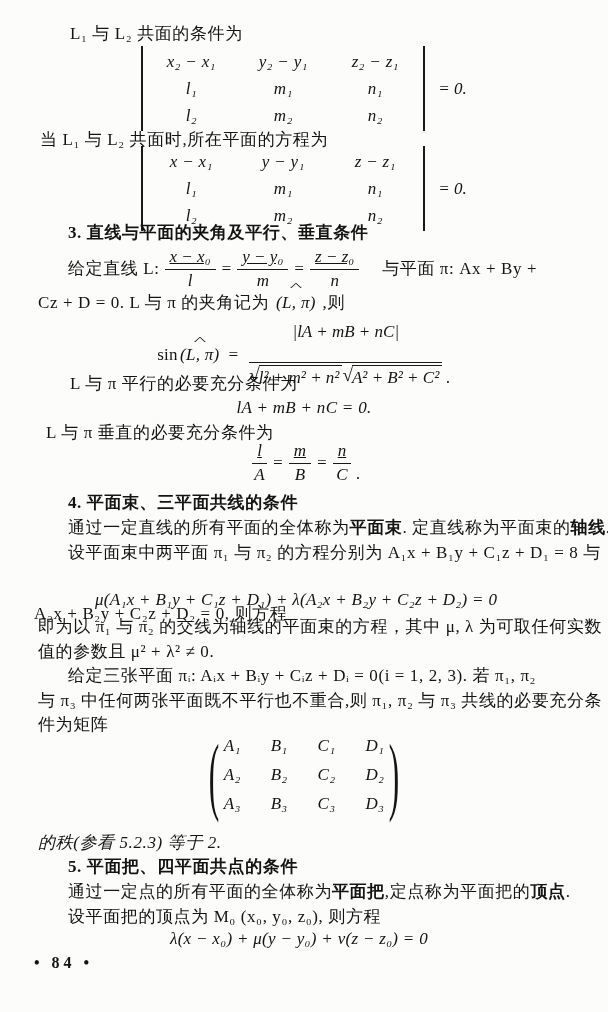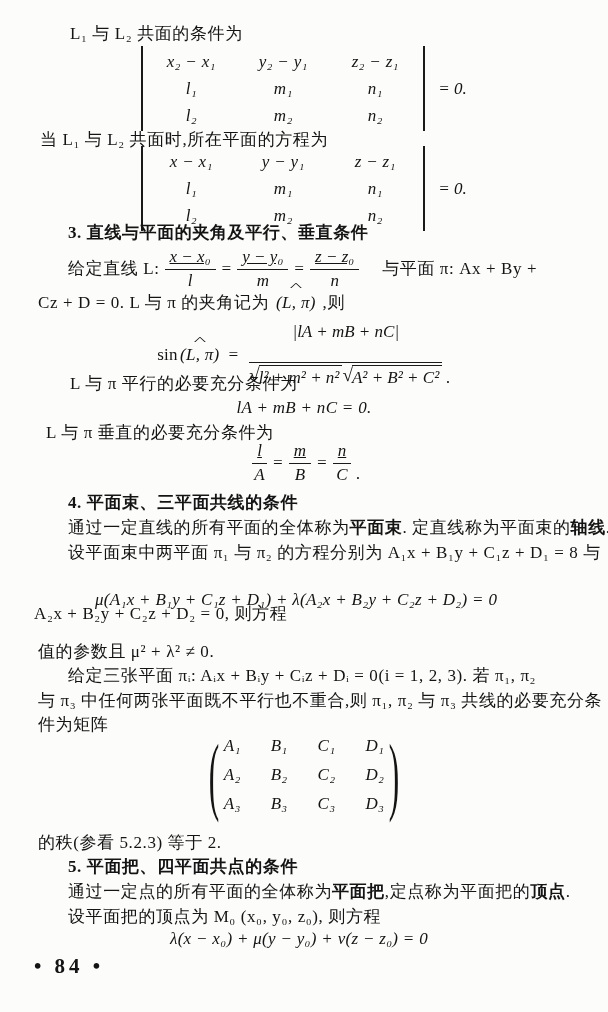--- a/index.html
+++ b/index.html
@@ -66,21 +66,21 @@
 
   
   .hatw{position:relative;display:inline-block;font-style:italic;margin:0 2px;}
   .hatc{
     position:absolute;top:-10px;left:50%;
     transform:translateX(-50%) scaleX(2.4);
     font-size:11px;font-style:normal;letter-spacing:0;line-height:1;
   }
 
   .frow{display:flex;align-items:center;}
-  .pnum{letter-spacing:4px;font-weight:bold;font-size:21px;}
+  .pnum{letter-spacing:4px;font-weight:bold;font-size:16px;}
 </style>
 </head>
 <body>
 
 <div class="page">
 
   <div class="abs cn" style="top:22px;left:70px;">L₁ 与 L₂ 共面的条件为</div>
 
   <div class="abs fcenter" style="top:46px;">
     <span class="det">
@@ -191,20 +191,21 @@
 
   <div class="abs cn hd" style="top:491px;left:68px;">4. 平面束、三平面共线的条件</div>
 
   <div class="abs cn" style="top:516px;left:68px;">
     <span>通过一定直线的所有平面的全体称为</span><span class="b">平面束</span><span>. 定直线称为平面束的</span><span class="b">轴线</span><span>.</span>
   </div>
 
   <div class="abs cn" style="top:541px;left:68px;">设平面束中两平面 π₁ 与 π₂ 的方程分别为 A₁x + B₁y + C₁z + D₁ = 8 与</div>
   <div class="abs cn" style="top:566px;left:34px;margin-top:36px;">A₂x + B₂y + C₂z + D₂ = 0, 则方程</div>
   <div class="abs math" style="top:590px;left:95px;">μ(A₁x + B₁y + C₁z + D₁) + λ(A₂x + B₂y + C₂z + D₂) = 0</div>
+  <div class="abs cn" style="top:615px;left:38px;">即为以 π₁ 与 π₂ 的交线为轴线的平面束的方程，其中 μ, λ 为可取任何实数</div>
   <div class="abs cn" style="top:640px;left:38px;">值的参数且 μ² + λ² ≠ 0.</div>
   <div class="abs cn" style="top:664px;left:68px;">给定三张平面 πᵢ: Aᵢx + Bᵢy + Cᵢz + Dᵢ = 0(i = 1, 2, 3). 若 π₁, π₂</div>
   <div class="abs cn" style="top:689px;left:38px;">与 π₃ 中任何两张平面既不平行也不重合,则 π₁, π₂ 与 π₃ 共线的必要充分条</div>
   <div class="abs cn" style="top:713px;left:38px;">件为矩阵</div>
 
   <div class="abs fcenter" style="top:734px;">
     <span class="bigparen">(</span>
     <span class="mat">
       <span class="math">A₁</span>
       <span class="math">B₁</span>
@@ -215,21 +216,21 @@
       <span class="math">C₂</span>
       <span class="math">D₂</span>
       <span class="math">A₃</span>
       <span class="math">B₃</span>
       <span class="math">C₃</span>
       <span class="math">D₃</span>
     </span>
     <span class="bigparen">)</span>
   </div>
 
-  <div class="abs cn" style="top:831px;left:38px;">的秩(参看 5.2.3) 等于 2.</div>
+  <div class="abs cn" style="top:831px;left:38px;font-style:italic;">的秩(参看 5.2.3) 等于 2.</div>
 
   <div class="abs cn hd" style="top:855px;left:68px;">5. 平面把、四平面共点的条件</div>
 
   <div class="abs cn" style="top:905px;left:68px;">设平面把的顶点为 M₀ (x₀, y₀, z₀), 则方程</div>
 
   <div class="abs cn" style="top:880px;left:68px;">
     <span>通过一定点的所有平面的全体称为</span><span class="b">平面把</span><span>,定点称为平面把的</span><span class="b">顶点</span><span>.</span>
   </div>
   <div class="abs math" style="top:929px;left:170px;">λ(x − x₀) + μ(y − y₀) + ν(z − z₀) = 0</div>
 

